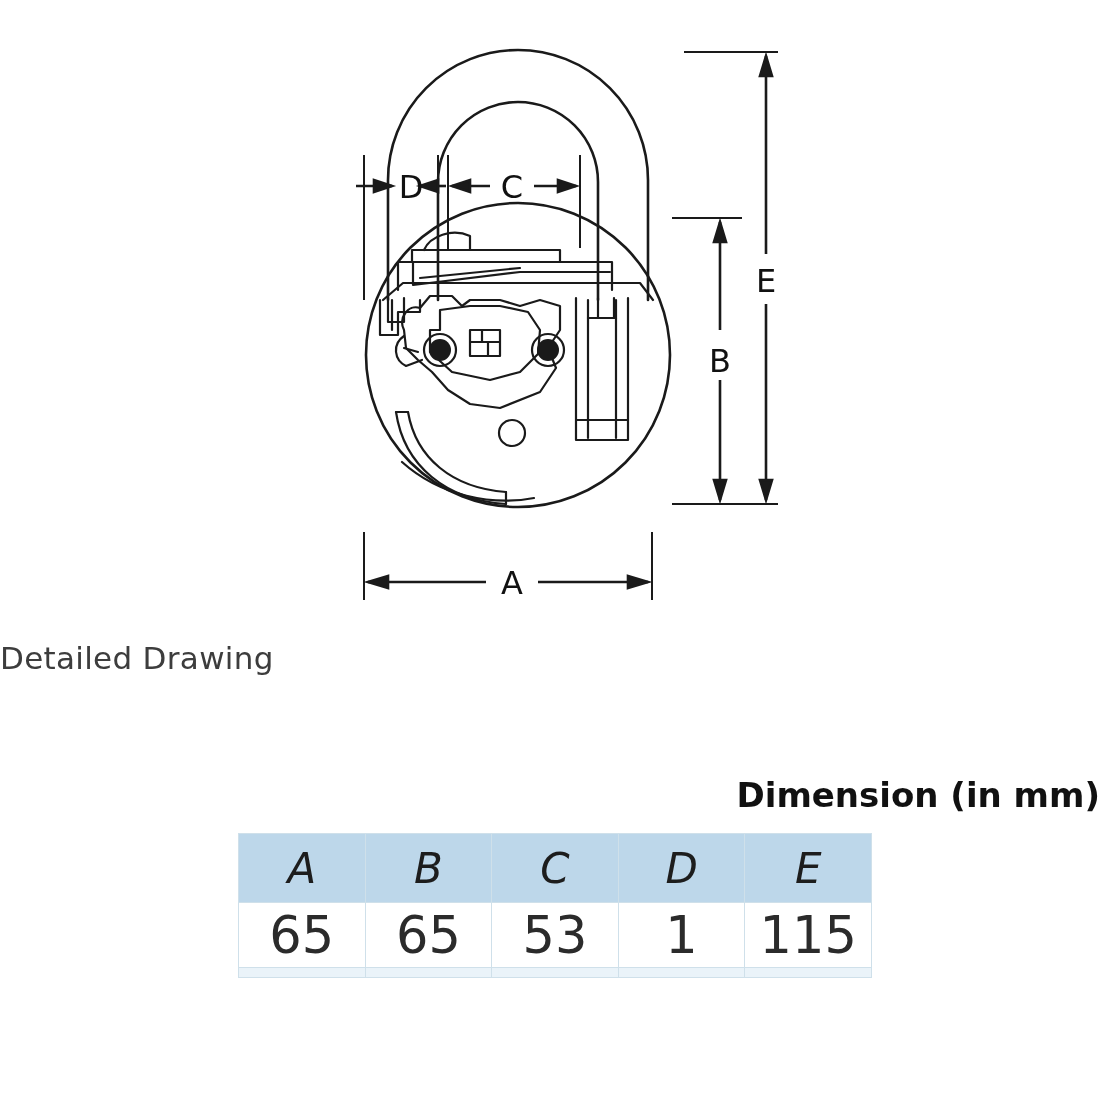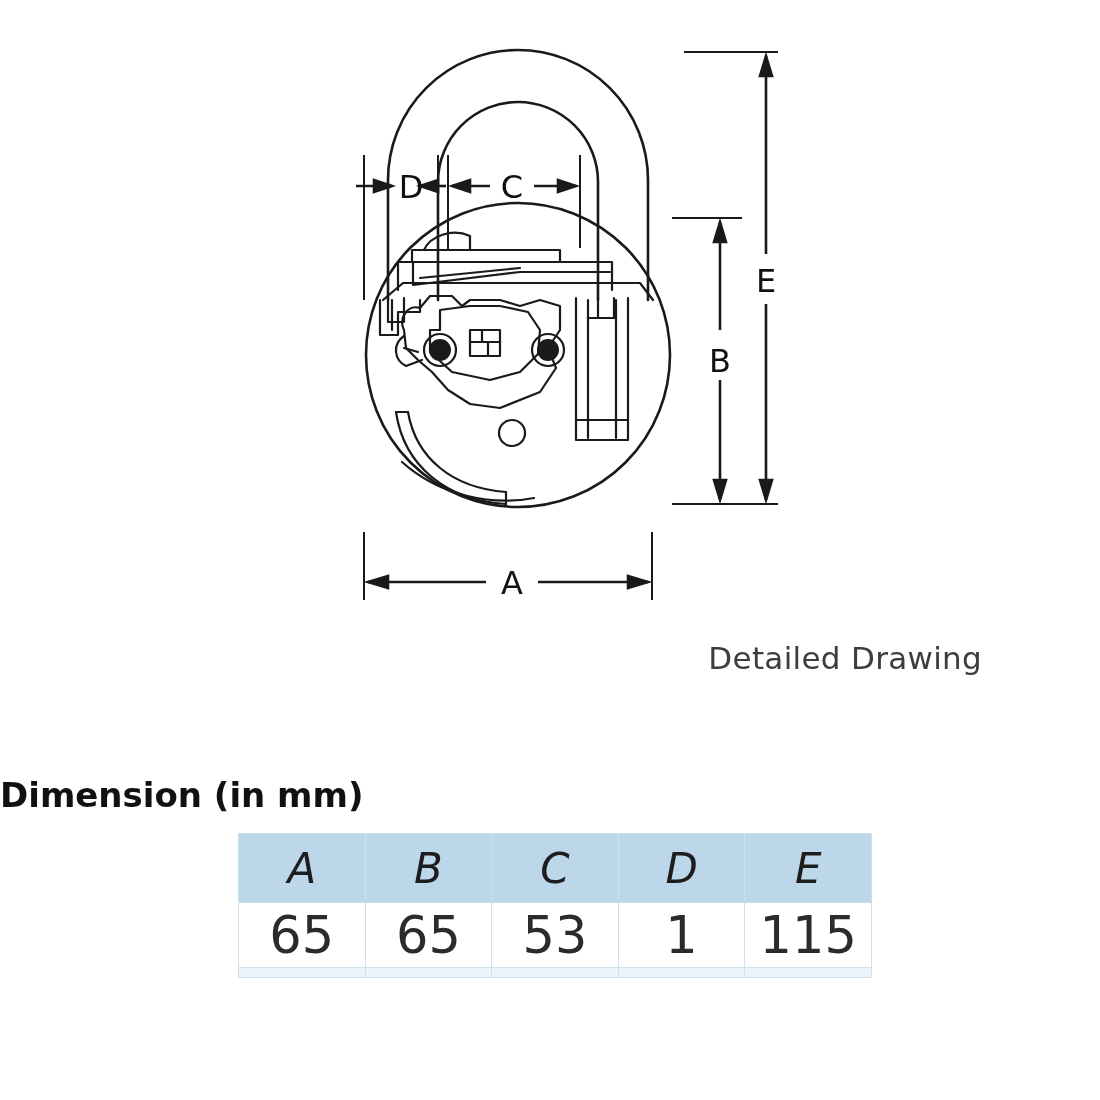--- a/index.html
+++ b/index.html
@@ -28,31 +28,31 @@
     height: 720px;
   }
   .drawing-area svg {
     display: block;
   }
   .caption {
     position: absolute;
     left: 0;
     top: 640px;
     width: 982px;
-    text-align: right;
+    text-align: left;
     font-size: 31px;
     color: #3d3d3d;
     letter-spacing: 0.3px;
   }
   .dim-title {
     position: absolute;
     left: 0;
     top: 775px;
     width: 1100px;
-    text-align: left;
+    text-align: right;
     font-size: 34px;
     font-weight: bold;
     color: #111111;
   }
   .table-wrap {
     position: absolute;
     left: 238px;
     top: 833px;
     width: 634px;
   }

